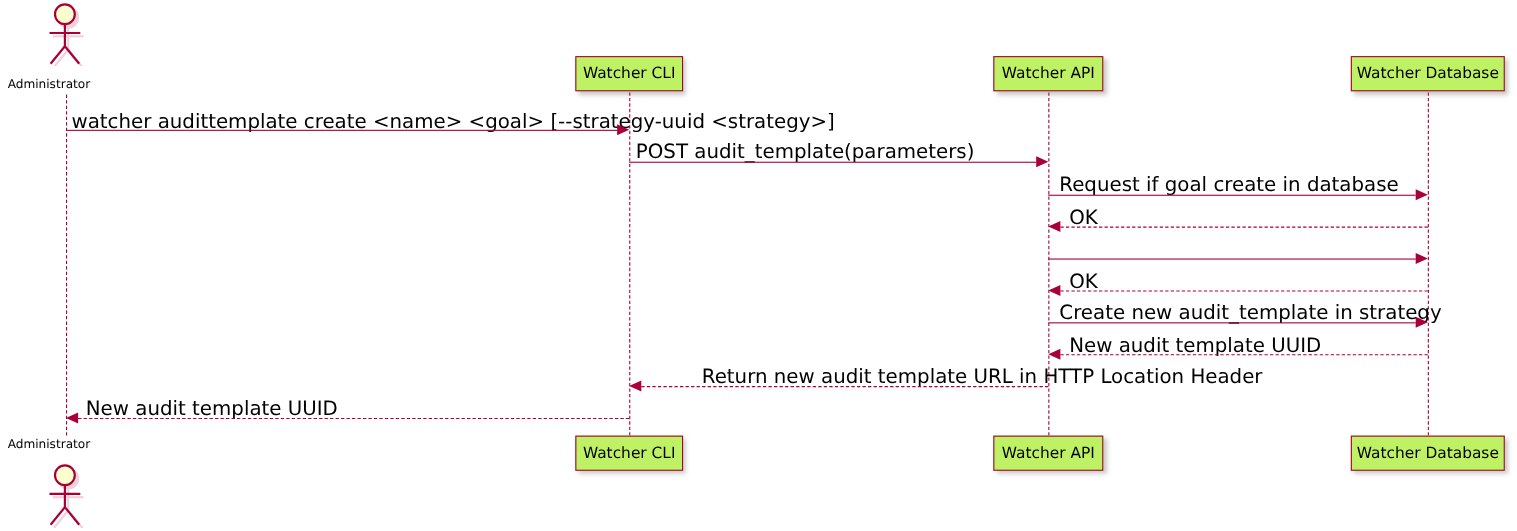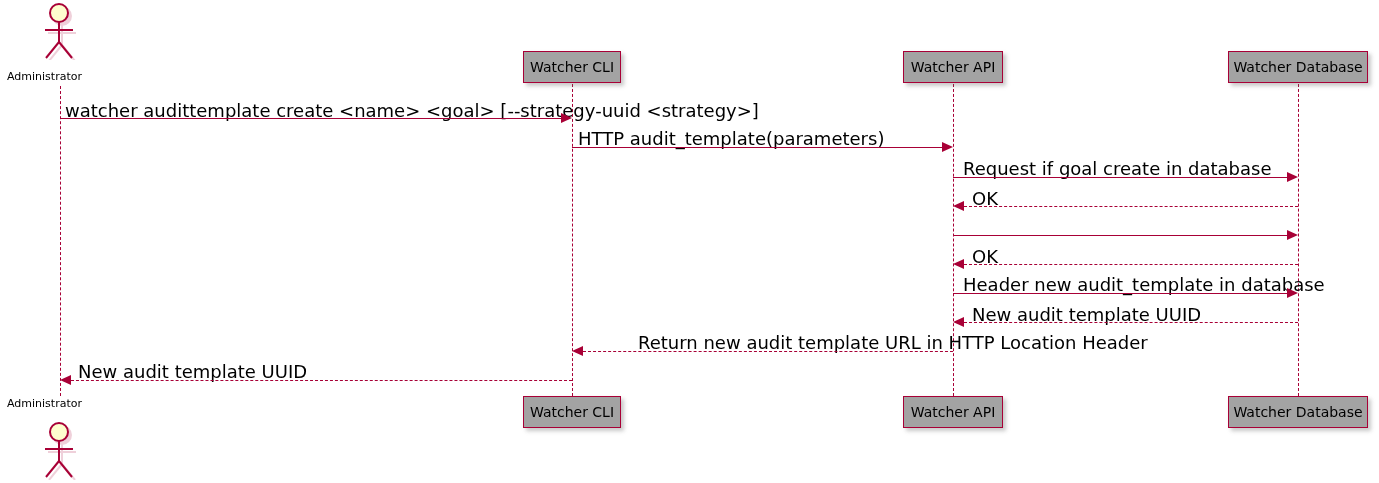--- a/index.html
+++ b/index.html
@@ -17,21 +17,21 @@
     background: #FFFFFF;
     overflow: hidden;
   }
   .lifeline {
     position: absolute;
     width: 0;
     border-left: 1px dashed #A80036;
   }
   .pbox {
     position: absolute;
-    background: #a3a3a3;
+    background: #bef264;
     border: 1.5px solid #A80036;
     box-shadow: 3px 3px 4px rgba(100,100,100,0.35);
     color: #000000;
     font-size: 14px;
     line-height: 1;
     display: flex;
     align-items: center;
     justify-content: center;
     white-space: nowrap;
     box-sizing: border-box;
@@ -126,40 +126,40 @@
   <div class="pbox" style="left:1228px; top:51px; width:140px; height:32px;">Watcher Database</div>
 
   <div class="pbox" style="left:523px; top:396px; width:98px; height:32px;">Watcher CLI</div>
   <div class="pbox" style="left:903px; top:396px; width:100px; height:32px;">Watcher API</div>
   <div class="pbox" style="left:1228px; top:396px; width:140px; height:32px;">Watcher Database</div>
 
   <div class="msg-label" style="left:65px; top:102px;">watcher audittemplate create &lt;name&gt; &lt;goal&gt; [--strategy-uuid &lt;strategy&gt;]</div>
   <div class="msg-line" style="left:60px; top:118px; width:501px;"></div>
   <div class="arrow-head right" style="left:561px; top:113px;"></div>
 
-  <div class="msg-label" style="left:578px; top:130px;">HTTP audit_template(parameters)</div>
+  <div class="msg-label" style="left:578px; top:130px;">POST audit_template(parameters)</div>
   <div class="msg-line" style="left:572px; top:147px; width:370px;"></div>
   <div class="arrow-head right" style="left:942px; top:142px;"></div>
 
   <div class="msg-label" style="left:963px; top:160px;">Request if goal create in database</div>
   <div class="msg-line" style="left:953px; top:177px; width:334px;"></div>
   <div class="arrow-head right" style="left:1287px; top:172px;"></div>
 
   <div class="msg-label" style="left:972px; top:190px;">OK</div>
   <div class="msg-line dashed" style="left:964px; top:206px; width:334px;"></div>
   <div class="arrow-head left" style="left:953px; top:201px;"></div>
 
   <div class="msg-line" style="left:953px; top:235px; width:334px;"></div>
   <div class="arrow-head right" style="left:1287px; top:230px;"></div>
 
   <div class="msg-label" style="left:972px; top:248px;">OK</div>
   <div class="msg-line dashed" style="left:964px; top:264px; width:334px;"></div>
   <div class="arrow-head left" style="left:953px; top:259px;"></div>
 
-  <div class="msg-label" style="left:963px; top:276px;">Header new audit_template in database</div>
+  <div class="msg-label" style="left:963px; top:276px;">Create new audit_template in strategy</div>
   <div class="msg-line" style="left:953px; top:293px; width:334px;"></div>
   <div class="arrow-head right" style="left:1287px; top:288px;"></div>
 
   <div class="msg-label" style="left:972px; top:306px;">New audit template UUID</div>
   <div class="msg-line dashed" style="left:964px; top:322px; width:334px;"></div>
   <div class="arrow-head left" style="left:953px; top:317px;"></div>
 
   <div class="msg-label" style="left:594px; top:334px;margin-left:44px;">Return new audit template URL in HTTP Location Header</div>
   <div class="msg-line dashed" style="left:583px; top:351px; width:370px;"></div>
   <div class="arrow-head left" style="left:572px; top:346px;"></div>

